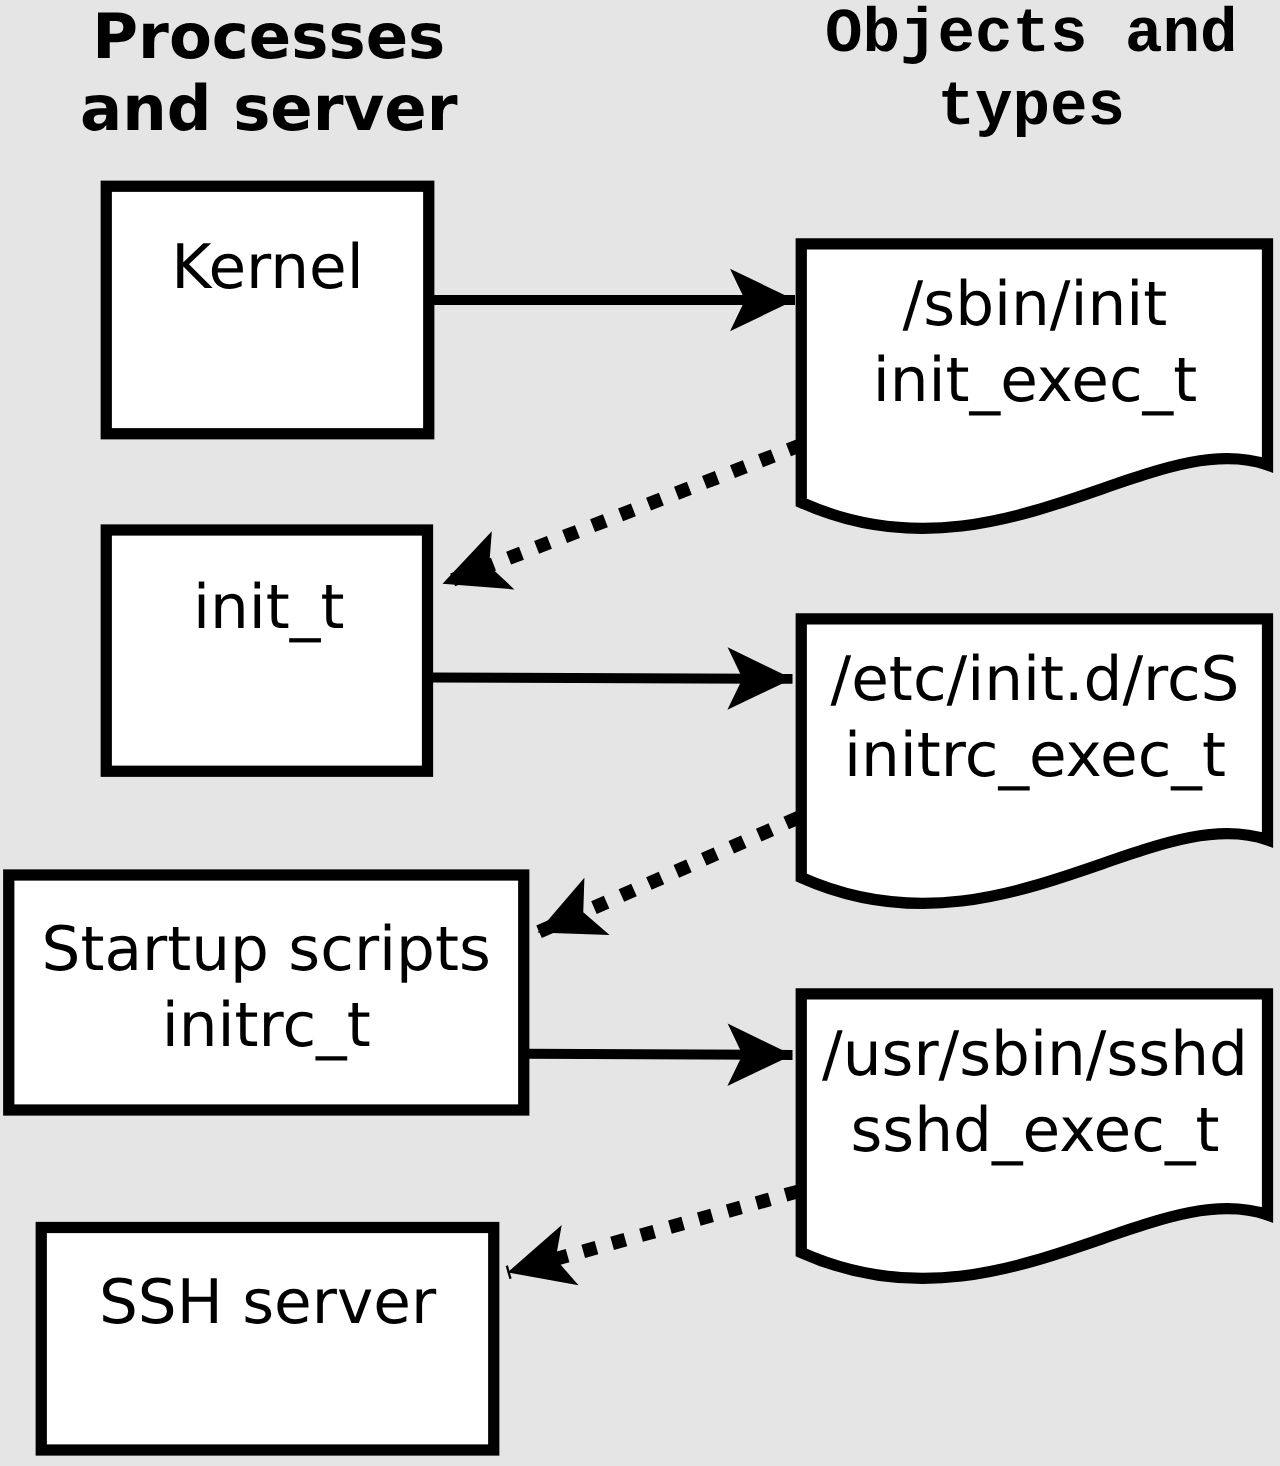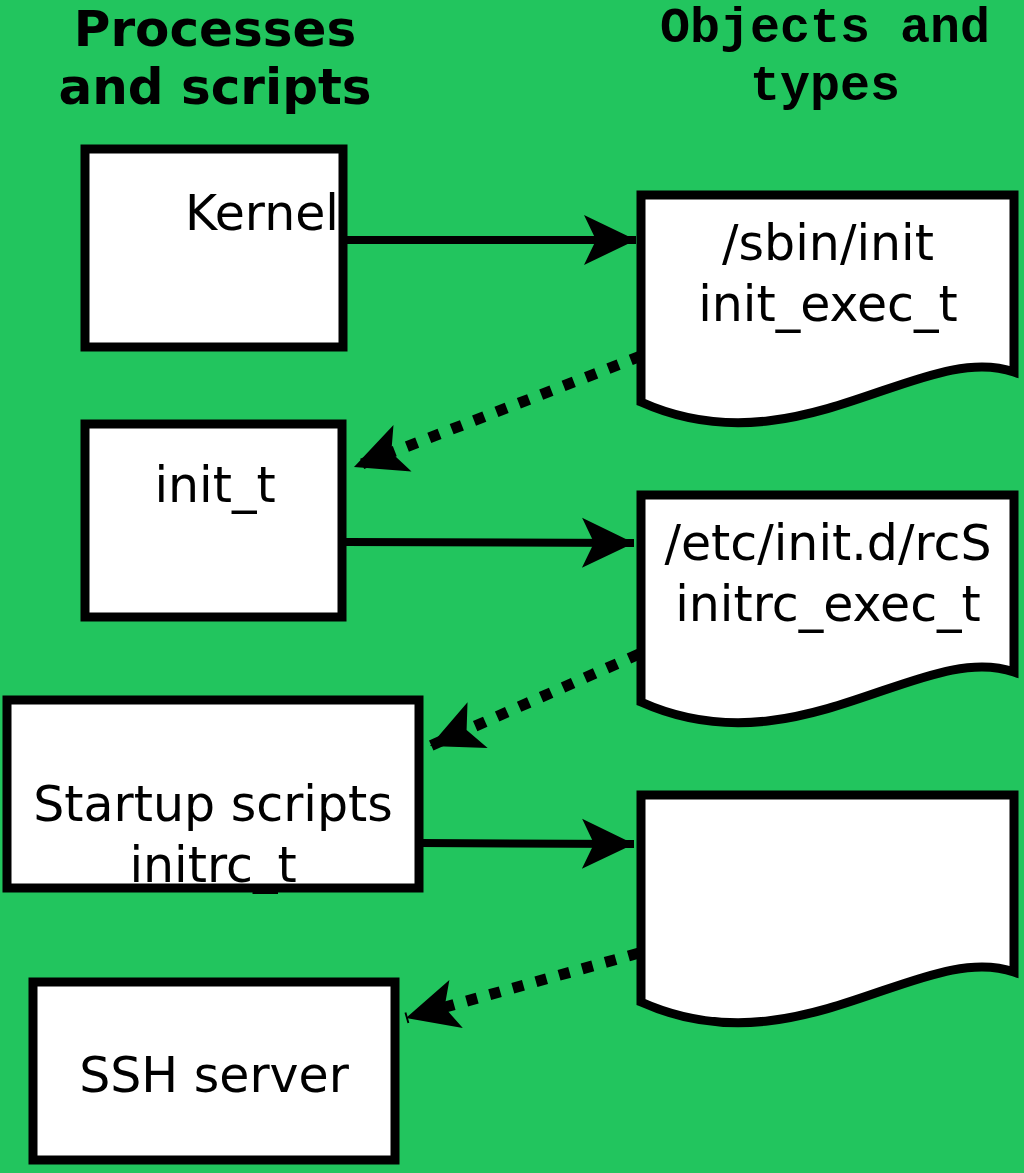--- a/index.html
+++ b/index.html
@@ -1,19 +1,19 @@
 <!DOCTYPE html>
 <html><head>
 <meta charset="utf-8">
 <style>
   html,body{margin:0;padding:0;background:#ffffff;}
   .canvas{
     position:relative;
     width:1024px;height:1173px;
-    background:#22c55e;
+    background:#e5e5e5;
     color:#000000;
     font-family:"DejaVu Sans","Liberation Sans",sans-serif;
     overflow:hidden;
   }
   .shapes{position:absolute;left:0;top:0;width:1024px;height:1173px;}
   .lbl{
     position:absolute;
     text-align:center;
     font-size:49px;
     line-height:61px;
@@ -57,44 +57,48 @@
     <line x1="346" y1="542" x2="634" y2="543" stroke="#000000" stroke-width="8" marker-end="url(#arr)"></line>
     <line x1="420" y1="843" x2="634" y2="844" stroke="#000000" stroke-width="8" marker-end="url(#arr)"></line>
 
     <line x1="641" y1="356" x2="354" y2="467" stroke="#000000" stroke-width="11" stroke-dasharray="11 13" marker-end="url(#arr)"></line>
     <line x1="639" y1="654" x2="430" y2="746" stroke="#000000" stroke-width="11" stroke-dasharray="11 13" marker-end="url(#arr)"></line>
     <line x1="639" y1="953" x2="406" y2="1018" stroke="#000000" stroke-width="11" stroke-dasharray="11 13" marker-end="url(#arr)"></line>
   </svg>
 
   <div class="lbl hdr" style="left:15px;top:0px;width:400px;">
     <div>Processes</div>
-    <div>and scripts</div>
+    <div>and server</div>
   </div>
   <div class="lbl hdr" style="left:625px;top:0px;width:400px;font-family:Liberation Mono, monospace;">
     <div>Objects and</div>
     <div>types</div>
   </div>
 
 
-  <div class="lbl" style="left:80px;top:183px;width:268px;padding-left:48px;">
+  <div class="lbl" style="left:80px;top:183px;width:268px;">
     <div>Kernel</div>
   </div>
   <div class="lbl" style="left:80px;top:455px;width:270px;">
     <div>init_t</div>
   </div>
-  <div class="lbl" style="left:2px;top:729px;width:422px;margin-top:45px;">
+  <div class="lbl" style="left:2px;top:729px;width:422px;">
     <div>Startup scripts</div>
     <div>initrc_t</div>
   </div>
-  <div class="lbl" style="left:28px;top:1011px;width:372px;margin-top:34px;">
+  <div class="lbl" style="left:28px;top:1011px;width:372px;">
     <div>SSH server</div>
   </div>
 
   <div class="lbl" style="left:640px;top:213px;width:376px;">
     <div>/sbin/init</div>
     <div>init_exec_t</div>
   </div>
   <div class="lbl" style="left:640px;top:513px;width:376px;">
     <div>/etc/init.d/rcS</div>
     <div>initrc_exec_t</div>
   </div>
+  <div class="lbl" style="left:640px;top:813px;width:376px;">
+    <div>/usr/sbin/sshd</div>
+    <div>sshd_exec_t</div>
+  </div>
 
 </div>
 
 </body></html>

